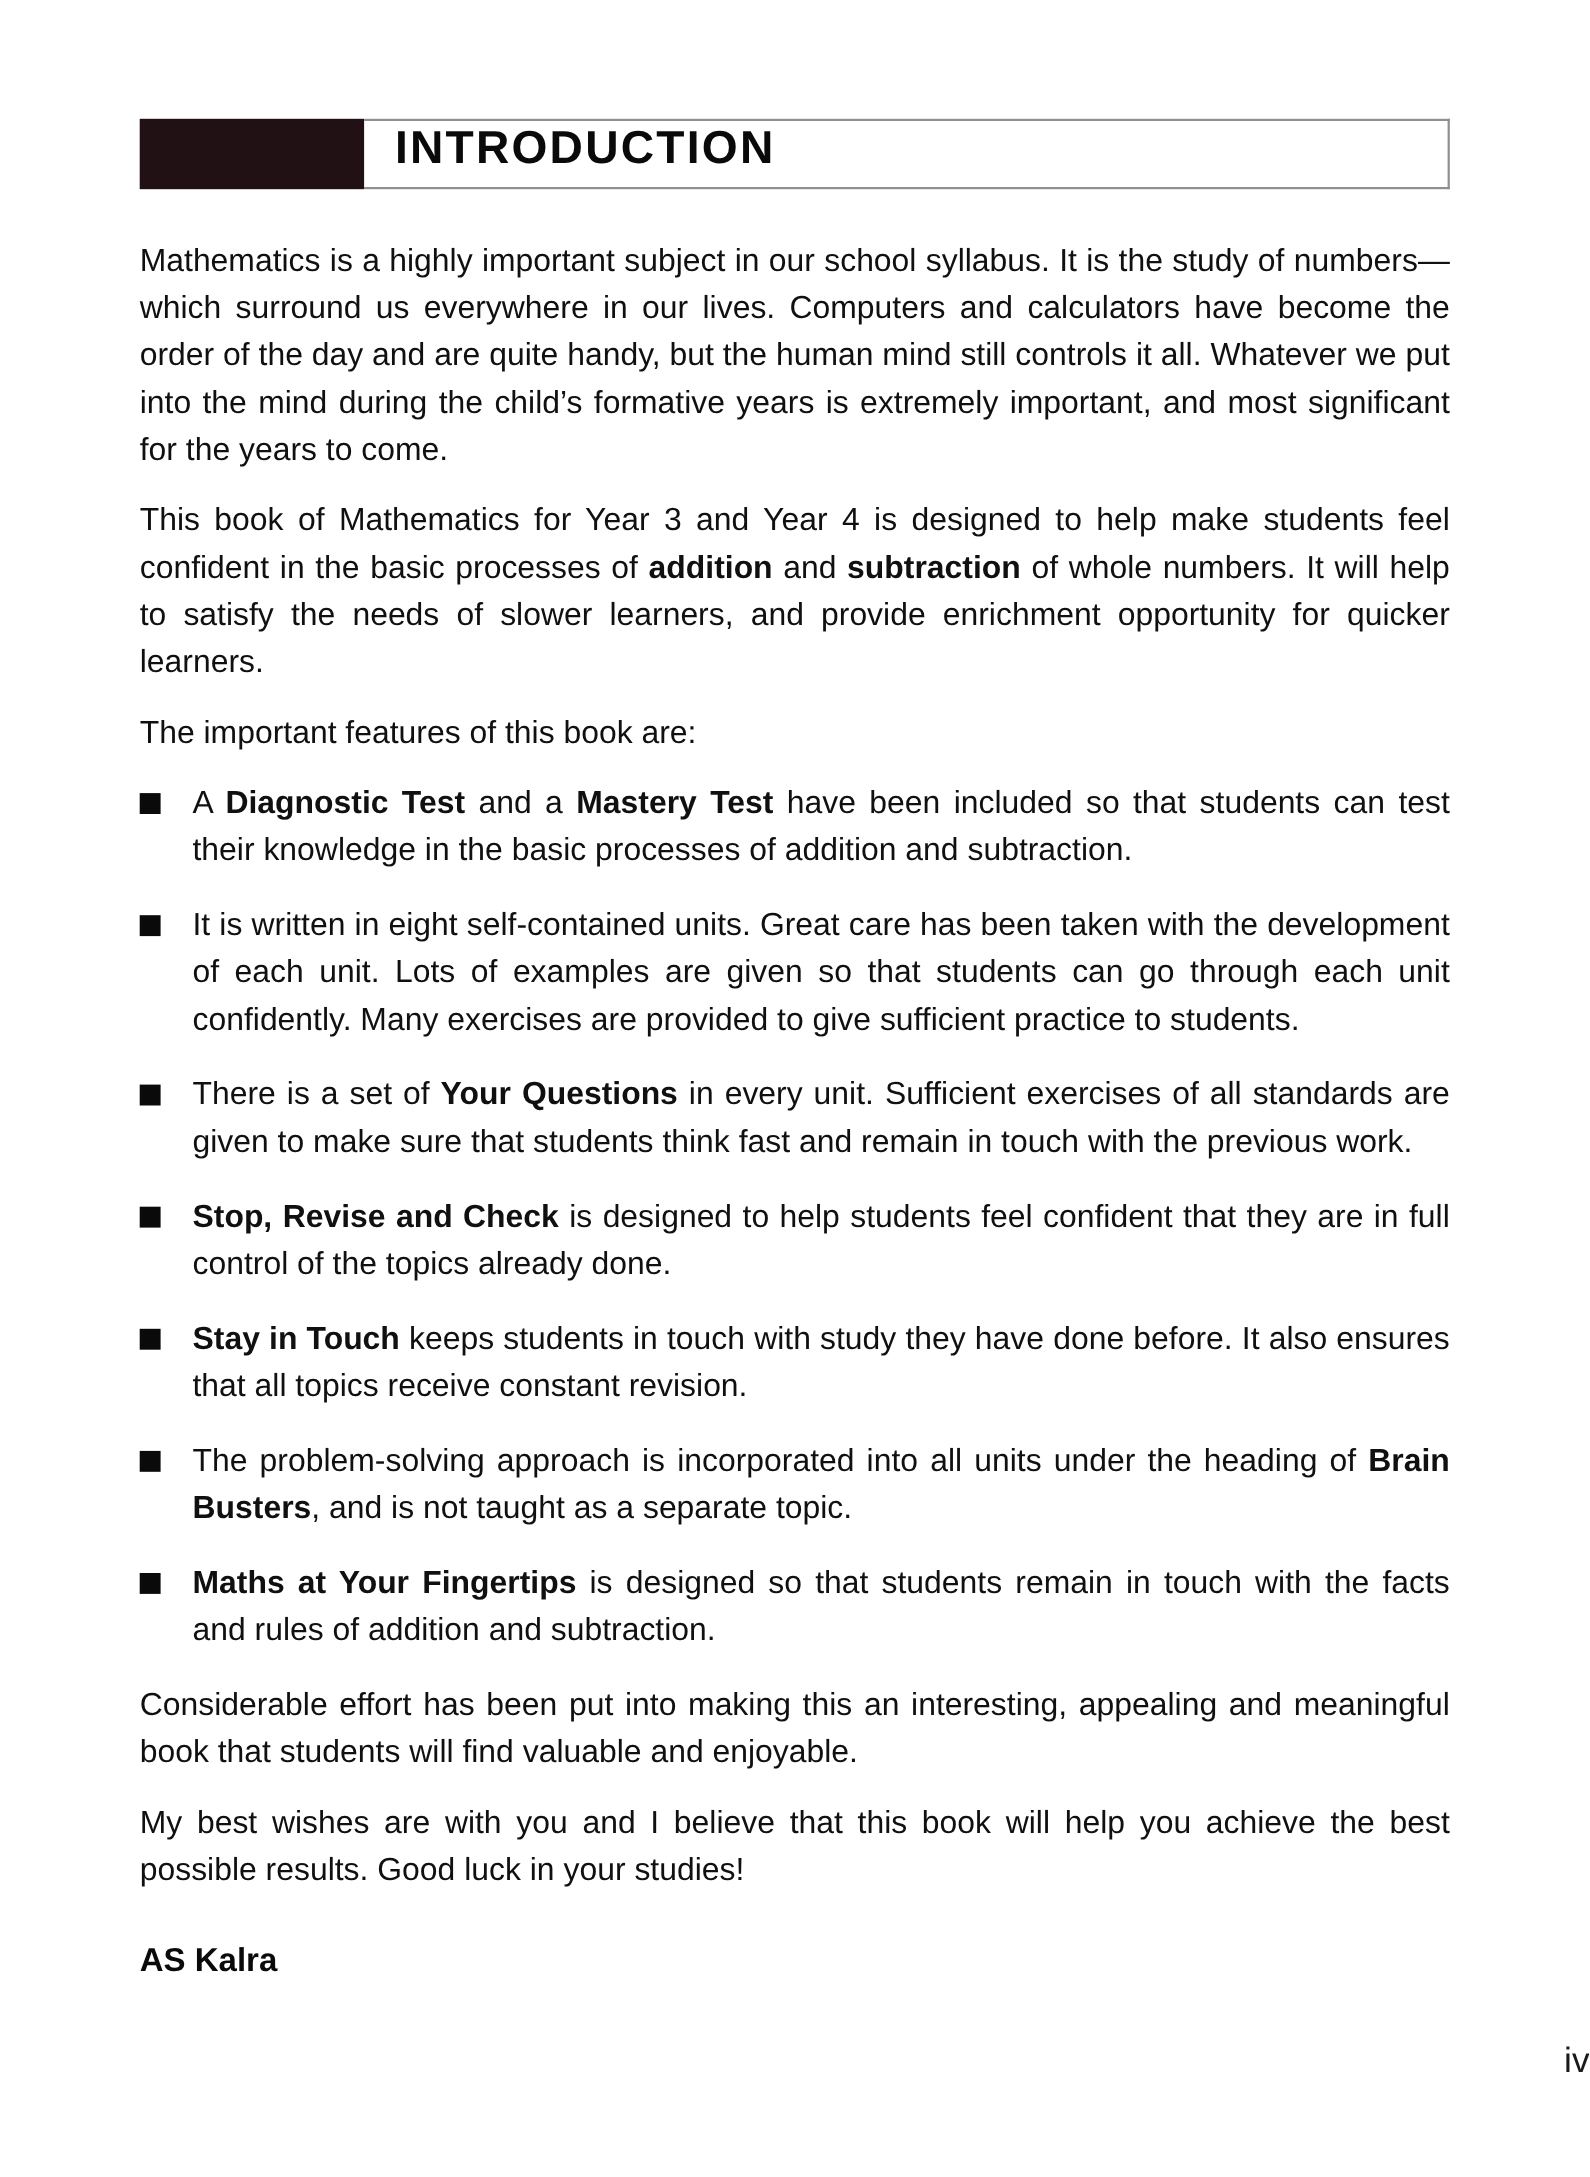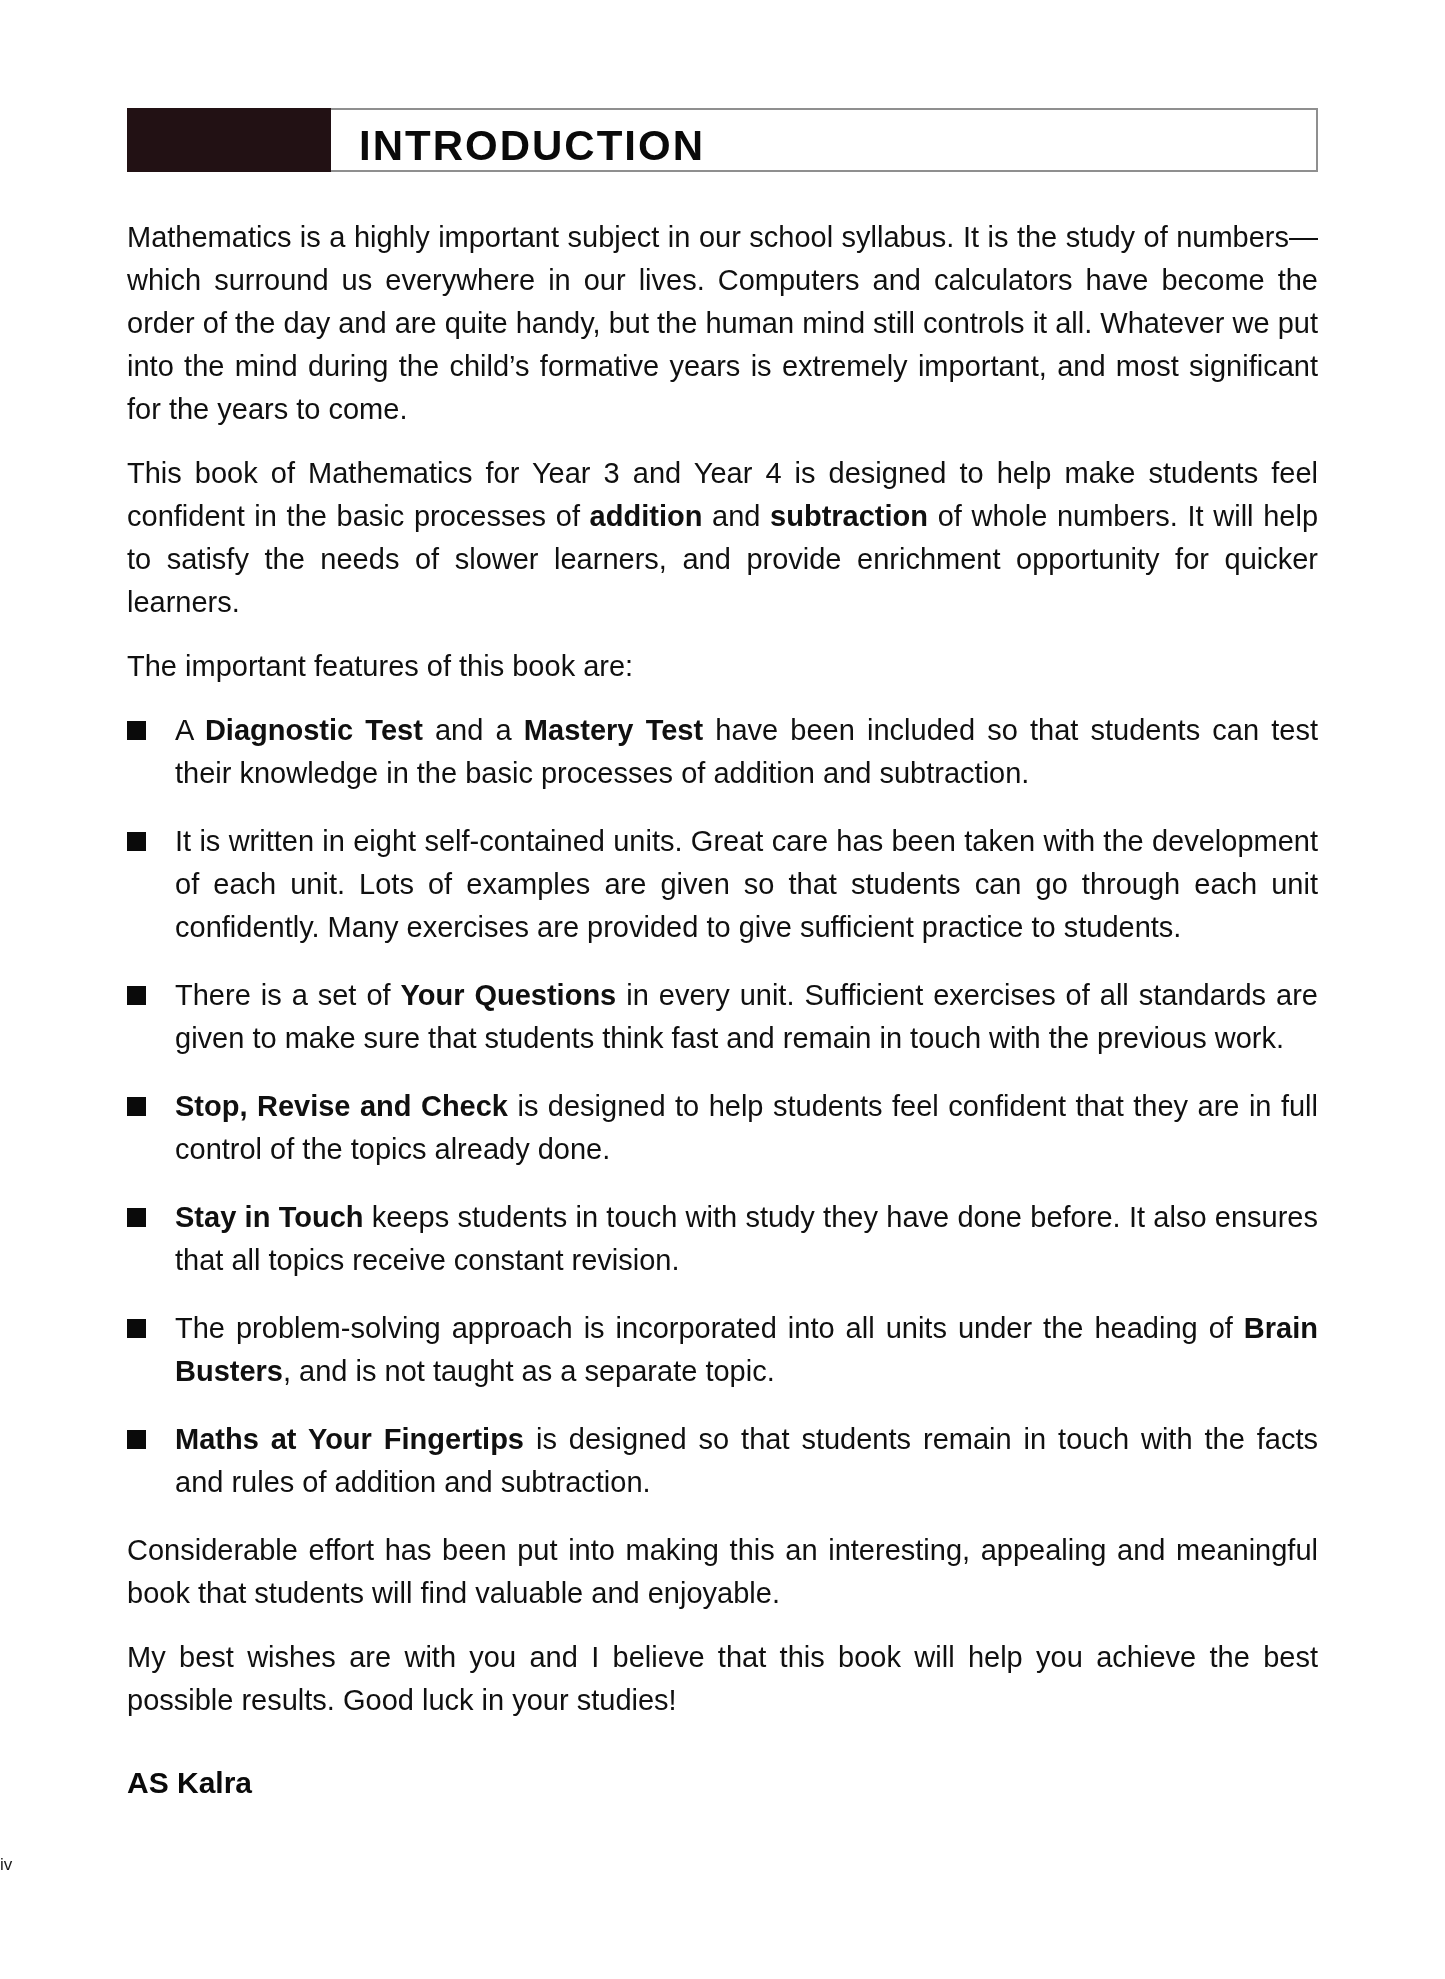--- a/index.html
+++ b/index.html
@@ -30,21 +30,21 @@
   .header-block {
     width: 204px;
     background: #221114;
     flex-shrink: 0;
   }
   .header-box {
     flex: 1;
     border: 2px solid #8f8f8f;
     border-left: none;
     display: flex;
-    align-items: flex-end;
+    align-items: flex-start;
     padding-left: 28px;
     box-sizing: border-box;
   }
   .header-title {
     font-size: 42px;
     font-weight: bold;
     letter-spacing: 2px;
     color: #0a0a0a;
   }
   .para {
@@ -84,22 +84,22 @@
     margin-top: 44px;
     font-size: 30px;
     font-weight: bold;
     color: #0a0a0a;
   }
   .footer {
     position: absolute;
     left: 0;
     right: 0;
     top: 1855px;
-    text-align: left;
-    font-size: 17px;
+    text-align: right;
+    font-size: 32px;
     color: #1a1a1a;
   }
 </style>
 </head>
 <body>
 
 <div class="page">
   <div class="content">
 
     <div class="header">

